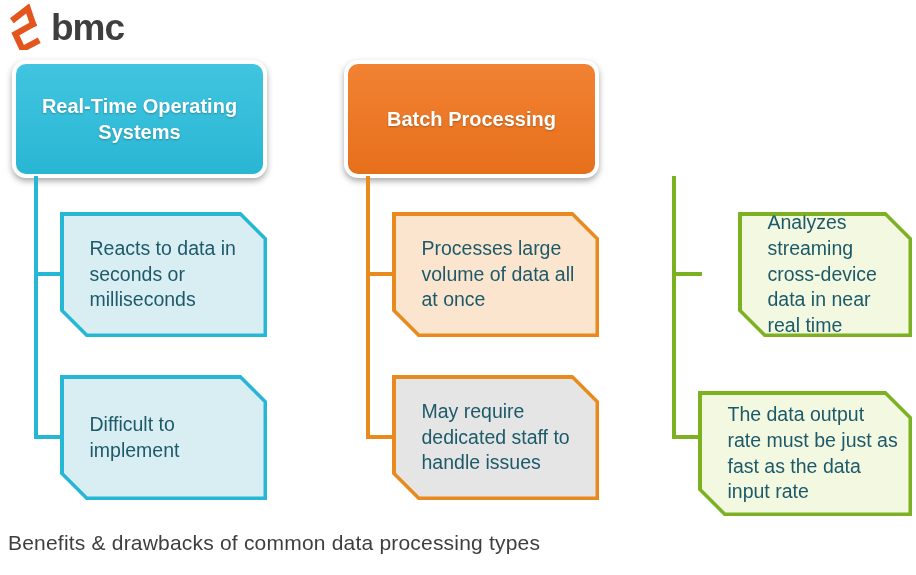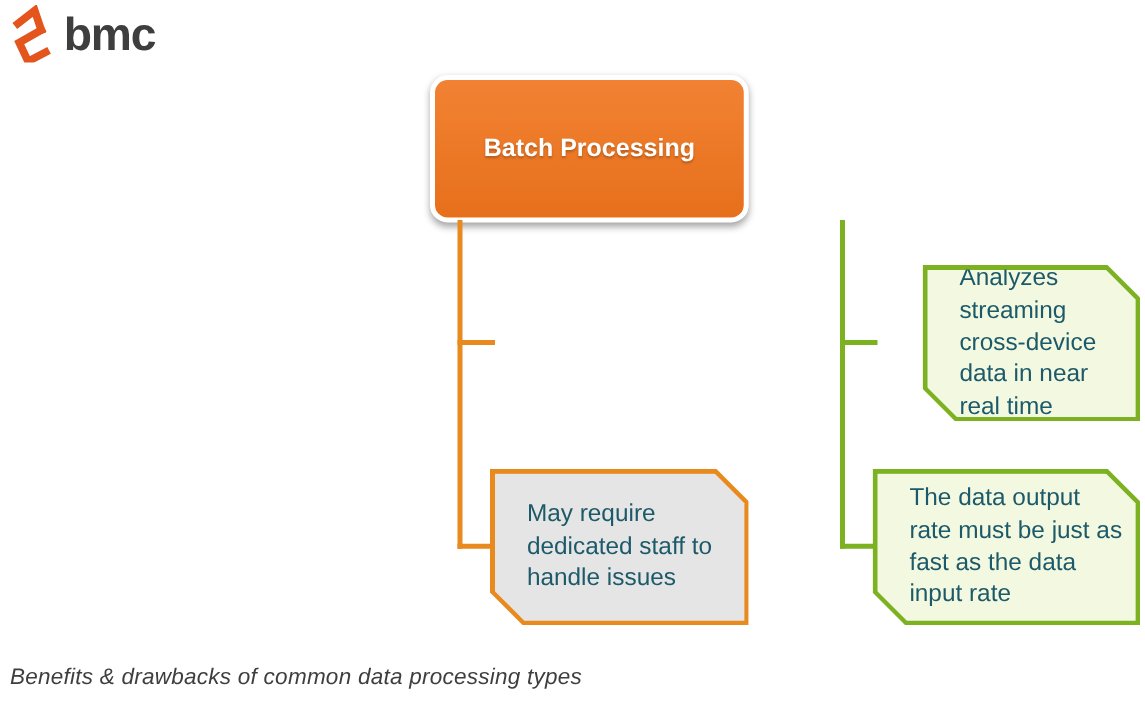--- a/index.html
+++ b/index.html
@@ -55,62 +55,85 @@
     clip-path:polygon(0 0, calc(100% - 24px) 0, 100% 24px, 100% 100%, 24px 100%, 0 calc(100% - 24px));
     display:flex;align-items:center;
     padding:6px 10px 6px 26px;
     box-sizing:border-box;
     font-size:19.5px;line-height:1.32;
   }
 
   
   .caption{
     position:absolute;left:8px;top:531px;
-    font-size:18px;font-style:italic;
+    font-size:21px;
     letter-spacing:0.2px;
   }
 </style>
 </head>
 <body>
 
 <div class="page" style="background-color: rgb(255, 255, 255); color: rgb(29, 90, 105);">
 
   <div class="logo">
     <svg class="logo-icon" viewBox="0 0 40 52" style="stroke: rgb(228, 85, 30);">
       <path d="M4 19 L22 5 L29 26"></path>
       <path d="M31 21 L8 34 L16 51 L35 41"></path>
     </svg>
     <span class="logo-text" style="color: rgb(62, 62, 62); text-align: right;">bmc</span>
   </div>
 
+  <div class="column col-0">
+    <div class="header" style="background-color: rgb(43, 190, 220); color: rgb(255, 255, 255);">
+      <span>Real-Time Operating Systems</span>
+    </div>
+    <div class="vline" style="background-color: rgb(38, 182, 214);"></div>
+    <div class="stub stub-1" style="background-color: rgb(38, 182, 214);"></div>
+    <div class="stub stub-2" style="background-color: rgb(38, 182, 214);"></div>
+    <div class="child child-1" style="background-color: rgb(38, 182, 214);">
+      <div class="child-inner" style="background-color: rgb(217, 238, 243);">
+        <span>Reacts to data in seconds or milliseconds</span>
+      </div>
+    </div>
+    <div class="child child-2" style="background-color: rgb(38, 182, 214);">
+      <div class="child-inner" style="background-color: rgb(217, 238, 243);">
+        <span>Difficult to implement</span>
+      </div>
+    </div>
+  </div>
 
   <div class="column col-1">
     <div class="header" style="background-color: rgb(240, 116, 28); color: rgb(255, 255, 255);">
       <span>Batch Processing</span>
     </div>
     <div class="vline" style="background-color: rgb(233, 138, 30);"></div>
     <div class="stub stub-1" style="background-color: rgb(233, 138, 30);"></div>
     <div class="stub stub-2" style="background-color: rgb(233, 138, 30);"></div>
+    <div class="child child-1" style="background-color: rgb(233, 138, 30);">
+      <div class="child-inner" style="background-color: rgb(251, 229, 207);">
+        <span>Processes large volume of data all at once</span>
+      </div>
+    </div>
     <div class="child child-2" style="background-color: rgb(233, 138, 30);">
       <div class="child-inner" style="background-color: #e5e5e5;">
         <span>May require dedicated staff to handle issues</span>
       </div>
     </div>
   </div>
 
   <div class="column col-2">
     <div class="vline" style="background-color: rgb(124, 177, 34);"></div>
     <div class="stub stub-1" style="background-color: rgb(124, 177, 34);"></div>
     <div class="stub stub-2" style="background-color: rgb(124, 177, 34);"></div>
     <div class="child child-1" style="background-color: rgb(124, 177, 34); margin-left: 40px;">
       <div class="child-inner" style="background-color: rgb(243, 248, 225);">
         <span>Analyzes streaming cross-device data in near real time</span>
       </div>
     </div>
-    <div class="child child-2" style="background-color: rgb(124, 177, 34);">
+    <div class="child child-2" style="background-color: rgb(124, 177, 34); margin-top: 16px;">
       <div class="child-inner" style="background-color: rgb(243, 248, 225);">
         <span>The data output rate must be just as fast as the data input rate</span>
       </div>
     </div>
   </div>
 
   <div class="caption" style="color: rgb(62, 62, 62);">Benefits &amp; drawbacks of common data processing types</div>
 
 </div>
 

